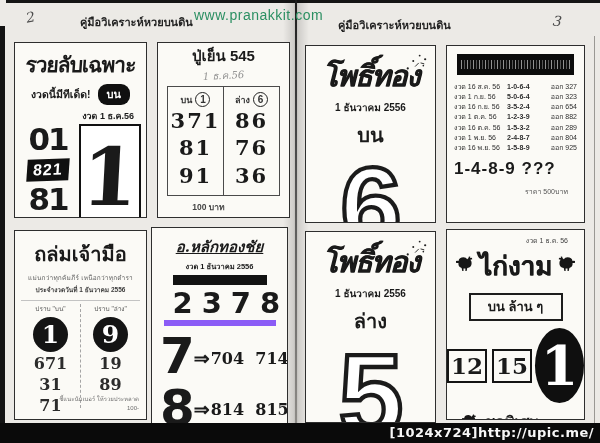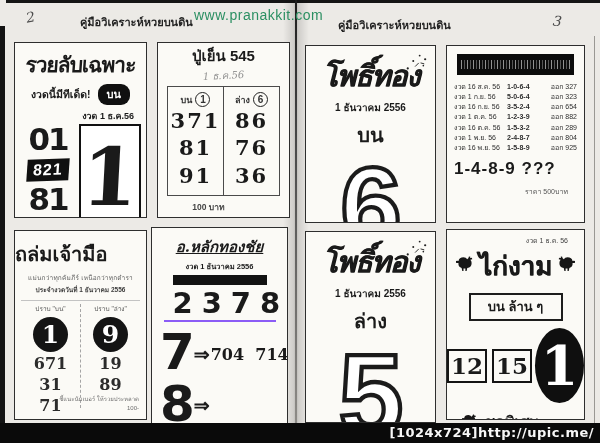--- a/index.html
+++ b/index.html
@@ -56,35 +56,35 @@
   .pb-title { font-size:15px; font-weight:bold; text-align:center; margin-top:1px; }
   .pb-hand { font-family:"DejaVu Serif", serif; font-style:italic; font-size:10px; color:#8f8f8f; text-align:center; transform:rotate(-3deg); }
   .pb-table { display:flex; border:1px solid #4a4a4a; margin:3px 9px 0; height:110px; }
   .pb-col { flex:1; display:flex; flex-direction:column; align-items:center; }
   .pb-col + .pb-col { border-left:1px solid #4a4a4a; }
   .pb-colhead { display:flex; align-items:center; gap:3px; font-size:9px; font-weight:bold; margin-top:5px; color:#333; }
   .pb-circle { display:inline-flex; width:15px; height:15px; border:1.4px solid #222; border-radius:50%; align-items:center; justify-content:center; font-size:10px; font-weight:800; }
   .pb-num { font-family:"DejaVu Serif", serif; font-size:21px; font-weight:bold; line-height:1.3; letter-spacing:2px; }
   .pb-price { font-size:8.5px; font-weight:bold; color:#444; text-align:center; padding-right:30px; margin-top:4px; }
   
-  .pc-title { font-size:20px; font-weight:800; text-align:left; margin-top:7px; }
+  .pc-title { font-size:20px; font-weight:800; text-align:center; margin-top:7px; }
   .pc-sub { font-size:6.5px; color:#5d5d5d; text-align:center; margin-top:3px; letter-spacing:0.2px; }
   .pc-draw { font-size:6.5px; color:#3c3c3c; font-weight:bold; text-align:center; margin-top:2px; }
   .pc-grid { display:flex; margin:5px 6px 0; border-top:1px solid #c3c3c3; padding-top:3px; height:108px; }
   .pc-col { flex:1; text-align:center; }
   .pc-col + .pc-col { border-left:1px dashed #a5a5a5; }
   .pc-colhead { font-size:6.5px; color:#555; }
   .pc-disc { width:35px; height:35px; border-radius:50%; background:#141414; color:#fff; font-size:25px; font-weight:800; display:flex; align-items:center; justify-content:center; margin:3px auto 2px; font-family:"DejaVu Serif", serif; }
   .pc-num { font-family:"DejaVu Serif", serif; font-size:16px; font-weight:bold; color:#2c2c2c; line-height:1.3; }
   .pc-note { position:absolute; right:7px; bottom:6px; font-size:6px; color:#6d6d6d; text-align:right; line-height:1.5; }
   
   .pd-title { font-family:"DejaVu Serif", serif; font-size:15px; font-weight:bold; font-style:italic; text-decoration:underline; text-align:center; margin-top:7px; }
   .pd-draw { font-size:7.5px; font-weight:bold; text-align:center; margin-top:1px; }
   .pd-redact { width:94px; height:10px; background:#121212; margin:3px auto 0; }
-  .pd-main { width:112px; margin:1px auto 0; text-align:center; font-size:29px; font-weight:800; letter-spacing:9px; padding-left:9px; border-bottom:2px solid #8b5cf6; font-family:"DejaVu Sans", sans-serif; }
+  .pd-main { width:112px; margin:1px auto 0; text-align:center; font-size:29px; font-weight:800; letter-spacing:9px; padding-left:9px; border-bottom:6px solid #8b5cf6; font-family:"DejaVu Sans", sans-serif; }
   .pd-row { display:flex; align-items:center; padding-left:8px; margin-top:9px; }
   .pd-digit { font-size:50px; font-weight:800; line-height:0.85; font-family:"DejaVu Sans", sans-serif; letter-spacing:-2px; }
   .pd-arrow { font-size:19px; font-weight:bold; margin:4px 1px 0 1px; }
   .pd-vals { font-family:"DejaVu Serif", serif; font-size:16px; font-weight:bold; white-space:pre; margin-top:4px; }
   
   .pp-title { font-family:"DejaVu Serif", serif; font-size:29px; font-weight:bold; font-style:italic; text-align:center; margin-top:7px; letter-spacing:-1px; text-shadow:0.7px 0 #111; }
   .pp-sparkle { position:absolute; top:5px; right:5px; width:28px; height:22px; }
   .pp-date { font-size:10px; font-weight:bold; text-align:center; margin-top:1px; }
   .pp-pos { font-size:20px; font-weight:800; text-align:center; margin-top:4px; }
   .pp-bigwrap { display:flex; justify-content:center; margin-top:0; }
@@ -279,20 +279,21 @@
     <div class="pd-redact"></div>
     <div class="pd-main">2378</div>
     <div class="pd-row">
       <span class="pd-digit">7</span>
       <span class="pd-arrow">⇒</span>
       <span class="pd-vals">704  714</span>
     </div>
     <div class="pd-row">
       <span class="pd-digit">8</span>
       <span class="pd-arrow">⇒</span>
+      <span class="pd-vals">814  815</span>
     </div>
   </section>
 
   <section class="panel panel-g">
     <svg class="pp-sparkle" viewBox="0 0 30 24">
       <g fill="#222" stroke="#222" stroke-width="1">
         <circle cx="6" cy="19" r="1.2" stroke="none"></circle>
           <circle cx="12" cy="11" r="1.1" stroke="none"></circle>
         <circle cx="19" cy="5" r="1" stroke="none"></circle>
           <circle cx="25" cy="9" r="1.2" stroke="none"></circle>

